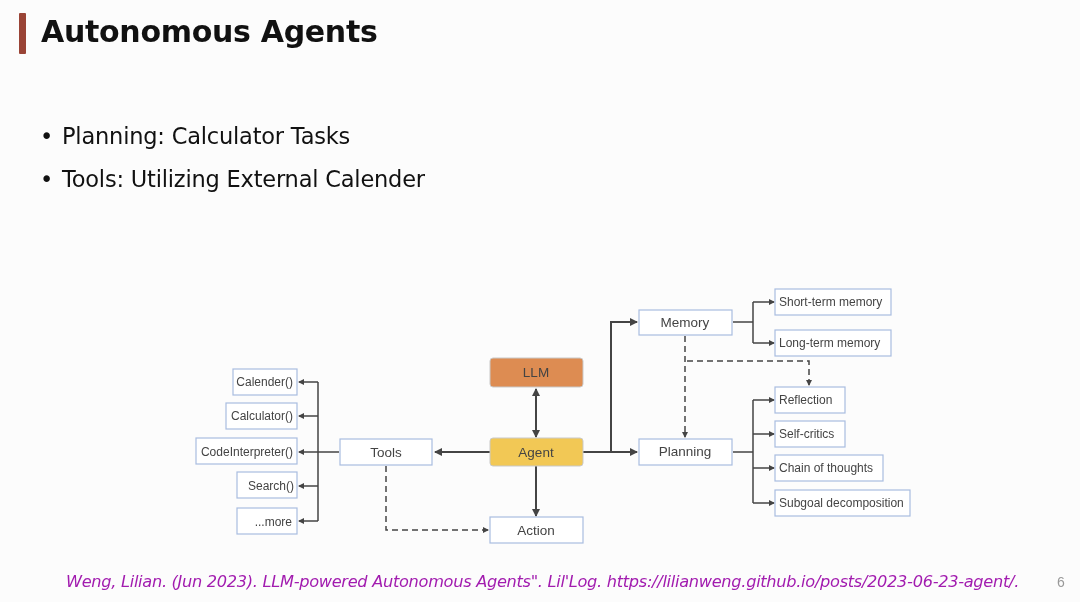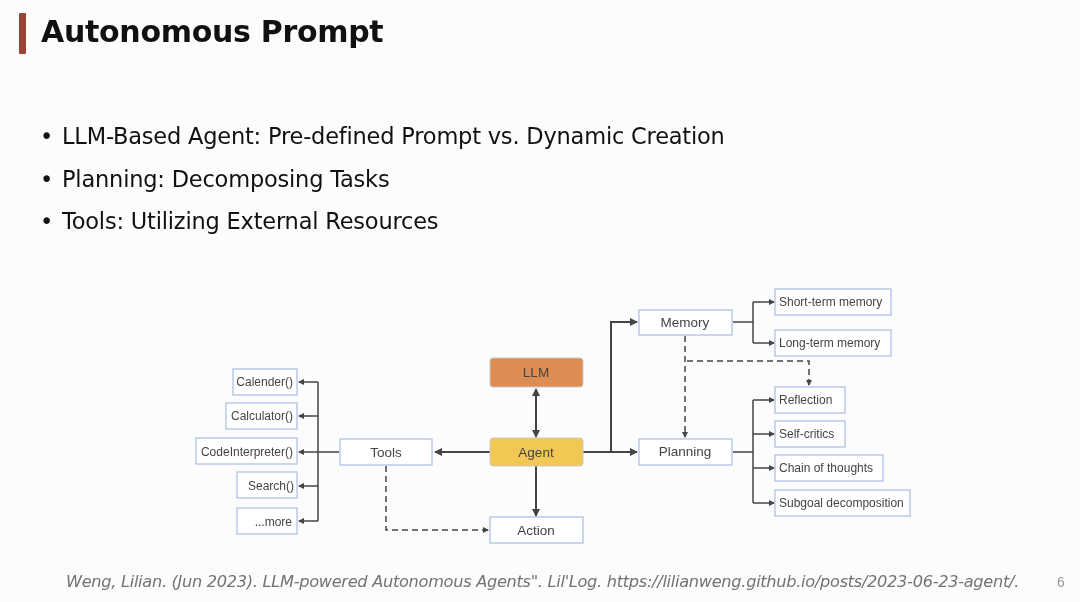--- a/index.html
+++ b/index.html
@@ -2,35 +2,34 @@
 <html><head>
 <meta charset="utf-8">
 <style>
   html, body { margin:0; padding:0; }
   body { width:1080px; height:602px; background:#fcfcfc; position:relative; overflow:hidden; font-family:"DejaVu Sans", sans-serif; }
   .title-bar { position:absolute; left:19px; top:13px; width:7px; height:41px; background:#9a4436; border-radius:1px; }
   .title { position:absolute; left:41px; top:14px; font-family:"DejaVu Sans", sans-serif; font-weight:bold; font-size:30px; color:#111; letter-spacing:-0.3px; }
   .bullets { position:absolute; left:40px; top:120px; margin:0; padding:0; list-style:none; }
   .bullets li { font-family:"DejaVu Sans", sans-serif; font-size:22.5px; color:#111; height:42.5px; line-height:33px; white-space:nowrap; letter-spacing:-0.2px; }
   .bullets li .dot { display:inline-block; width:22px; }
-  .citation { position:absolute; left:66px; top:572px; font-family:"DejaVu Sans", sans-serif; font-style:italic; font-size:16.2px; color:#737373; white-space:nowrap; letter-spacing:-0.3px; }
+  .citation { position:absolute; left:66px; top:572px; font-family:"DejaVu Sans", sans-serif; font-style:italic; font-size:16.2px; color:#a21caf; white-space:nowrap; letter-spacing:-0.3px; }
   .page-num { position:absolute; left:1057px; top:574px; font-family:"Liberation Sans", sans-serif; font-size:14px; color:#999; }
   svg.diagram { position:absolute; left:0; top:0; }
   .node-text { font-family:"Liberation Sans", sans-serif; fill:#444; }
 </style>
 </head>
 <body>
 
 <div class="title-bar"></div>
-<div class="title">Autonomous Prompt</div>
+<div class="title">Autonomous Agents</div>
 
 <ul class="bullets">
-  <li><span class="dot">•</span><span>LLM-Based Agent: Pre-defined Prompt vs. Dynamic Creation</span></li>
-  <li><span class="dot">•</span><span>Planning: Decomposing Tasks</span></li>
-  <li><span class="dot">•</span><span>Tools: Utilizing External Resources</span></li>
+  <li><span class="dot">•</span><span>Planning: Calculator Tasks</span></li>
+  <li><span class="dot">•</span><span>Tools: Utilizing External Calender</span></li>
 </ul>
 
 <svg class="diagram" width="1080" height="602">
   <defs>
     <marker id="arr" markerWidth="8" markerHeight="8" refX="7" refY="4" orient="auto" markerUnits="userSpaceOnUse">
       <path d="M0,0 L8,4 L0,8 z" fill="#444"></path>
     </marker>
     <marker id="arrS" markerWidth="6" markerHeight="6" refX="5" refY="3" orient="auto" markerUnits="userSpaceOnUse">
       <path d="M0,0 L6,3 L0,6 z" fill="#444"></path>
     </marker>

